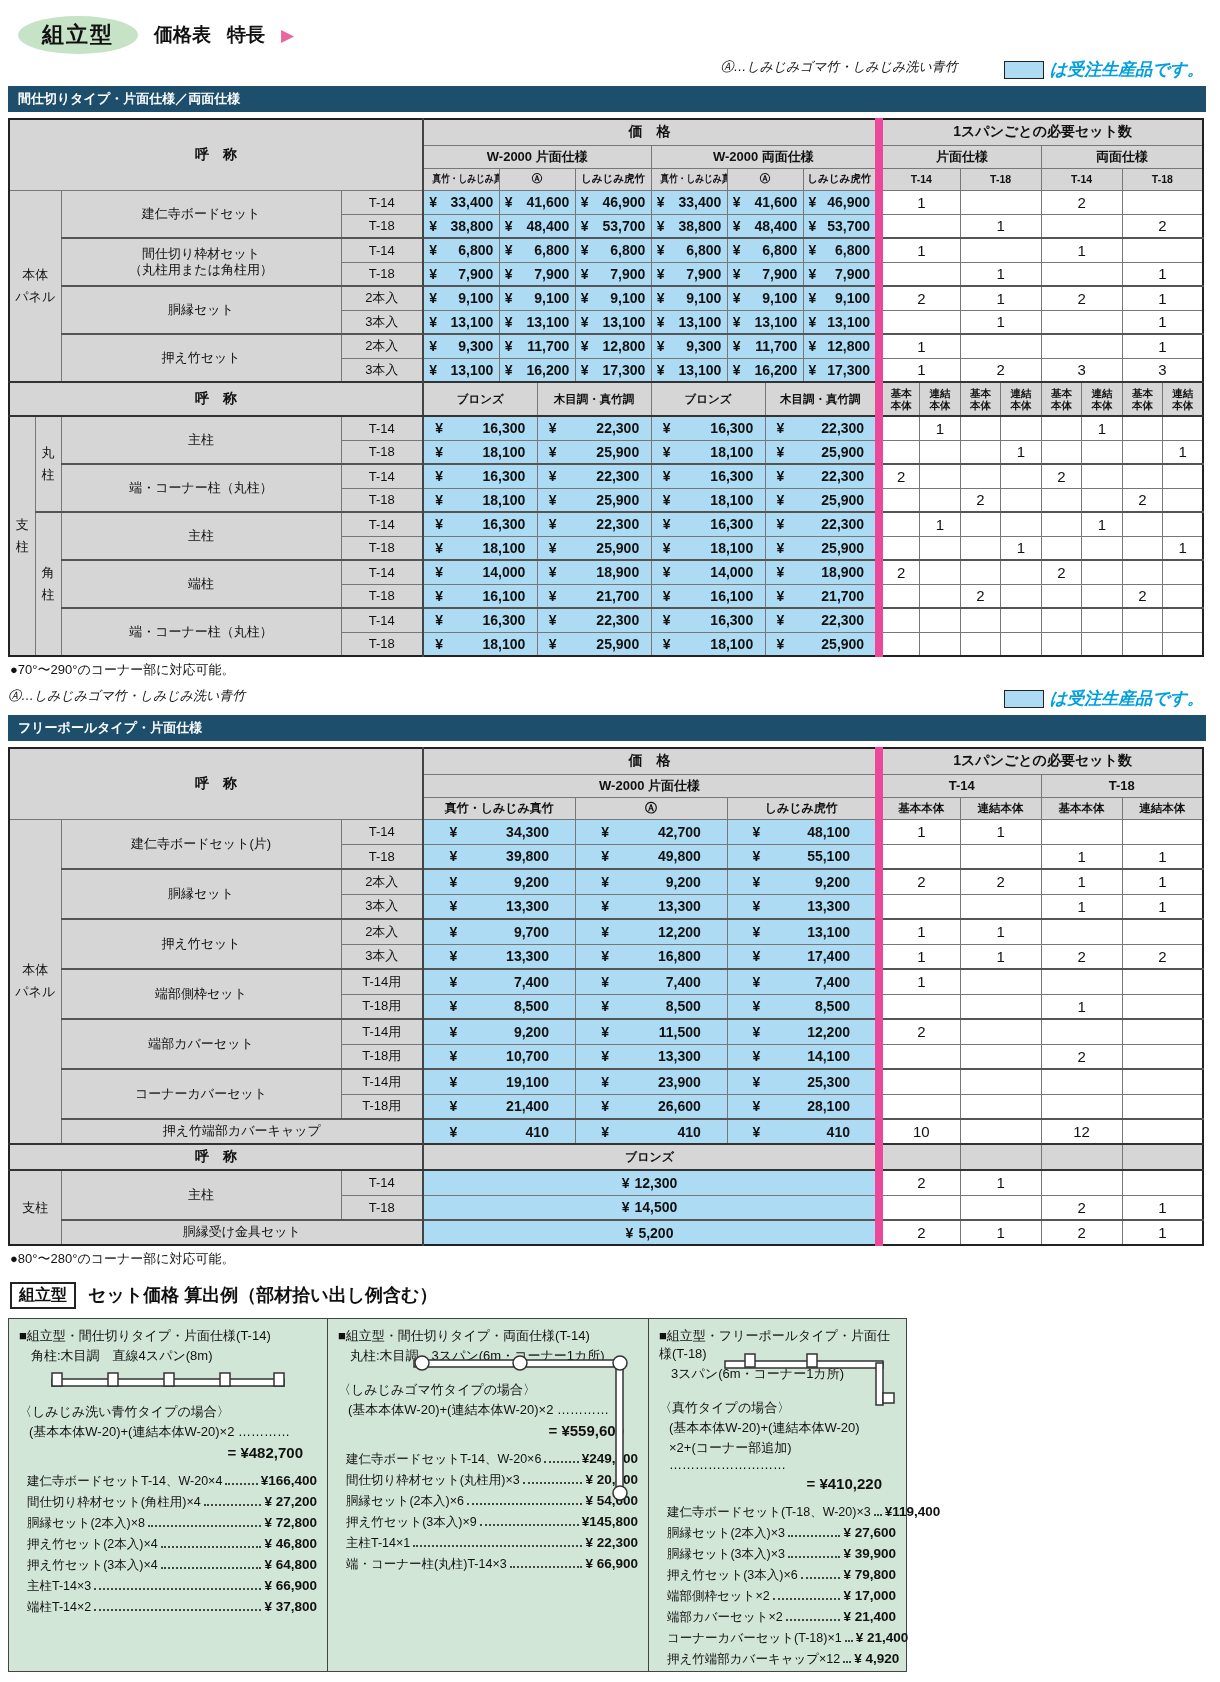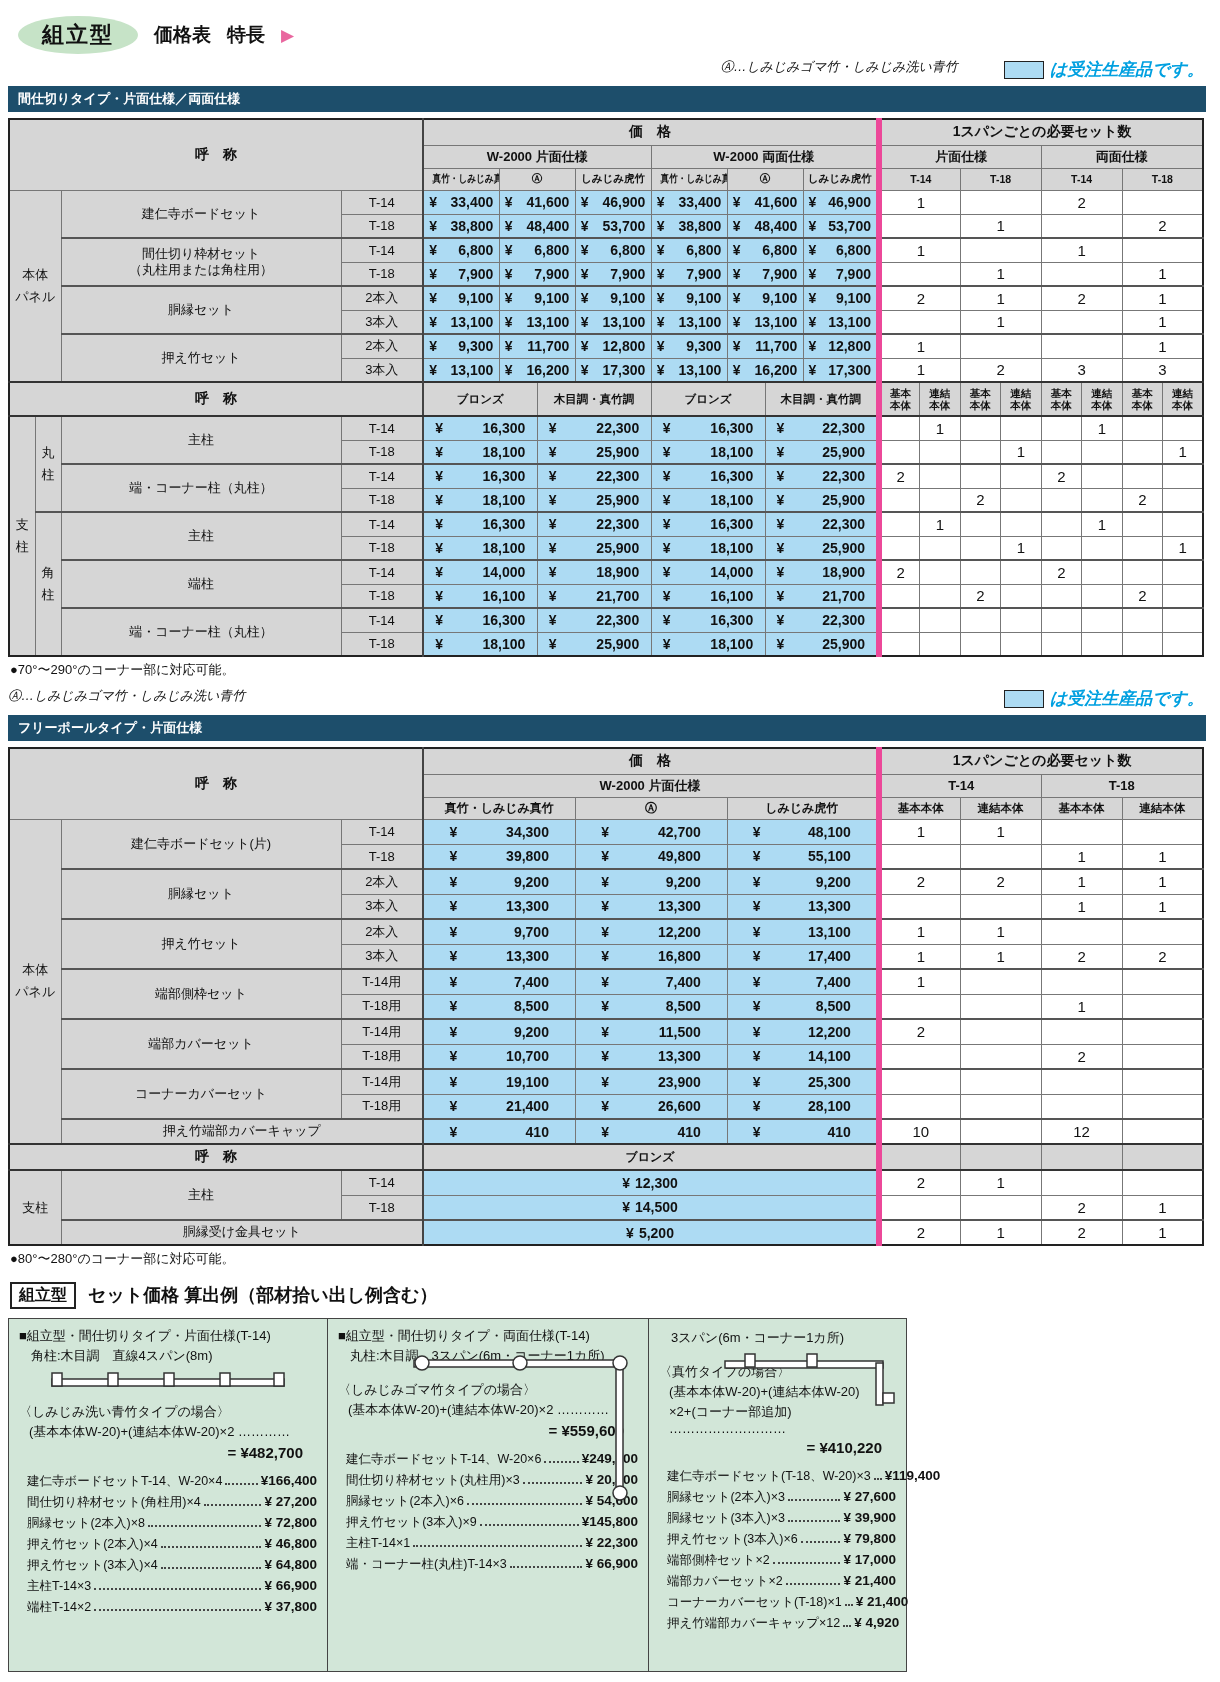--- a/index.html
+++ b/index.html
@@ -38,21 +38,21 @@
   td.gcell.vt{white-space:pre-line;line-height:1.7;font-size:13px;}
   td.price{background:#addbf3;}
   .pflex{display:flex;justify-content:space-between;align-items:baseline;width:86%;margin:0 auto;
     font-weight:bold;font-size:14px;}
   .t1b .pflex{width:80%;}
   .t2 .pflex{width:66%;}
   .pcenter{justify-content:center;gap:5px;width:auto;}
   td.set{background:#fff;font-size:15px;}
   tr.gsep td,tr.gsep th{border-top:2px solid #555;}
   .midrow th{border-top:2.5px solid #333;border-bottom:2px solid #333;}
-  .vsep{border-left:6px solid #ec4899;}
+  .vsep{border-left:8px solid #ec4899;}
   .blockL{border-left:2px solid #444;}
 
   .footnote{font-size:13px;margin:2px 0 2px 2px;}
 
   
   .ex-title{display:flex;align-items:center;gap:12px;margin:12px 0 8px 2px;height:30px;}
   .ex-badge{border:2px solid #222;padding:1px 7px;font-size:16px;font-weight:bold;}
   .ex-heading{font-size:18px;font-weight:bold;}
   .ex-panels{display:flex;width:897px;border:1.5px solid #444;background:#d2e6d8;height:352px;}
   .ex-panel{padding:8px 10px 0 10px;border-right:1.5px solid #444;position:relative;box-sizing:border-box;}
@@ -1431,20 +1431,21 @@
             <span class="pv">¥ 22,300</span>
           </div>
           <div class="ex-item">
             <span class="nm">端・コーナー柱(丸柱)T-14×3</span>
             <span class="lead"></span>
             <span class="pv">¥ 66,900</span>
           </div>
         </div>
       </div>
       <div class="ex-panel ex-p2">
+        <div class="ex-h">■組立型・フリーポールタイプ・片面仕様(T-18)</div>
         <div class="ex-sub">3スパン(6m・コーナー1カ所)</div>
         <div class="ex-diagram dg2 abs">
           <svg width="175" height="62" viewBox="0 0 175 62">
             <rect class="ln" x="2" y="12" width="158" height="7"></rect>
             <rect class="ln" x="153" y="14" width="7" height="42"></rect>
             <rect class="ln" x="22" y="5" width="10" height="13"></rect>
             <rect class="ln" x="84" y="5" width="10" height="13"></rect>
             <rect class="ln" x="160" y="44" width="11" height="10"></rect>
           </svg>
         </div>

